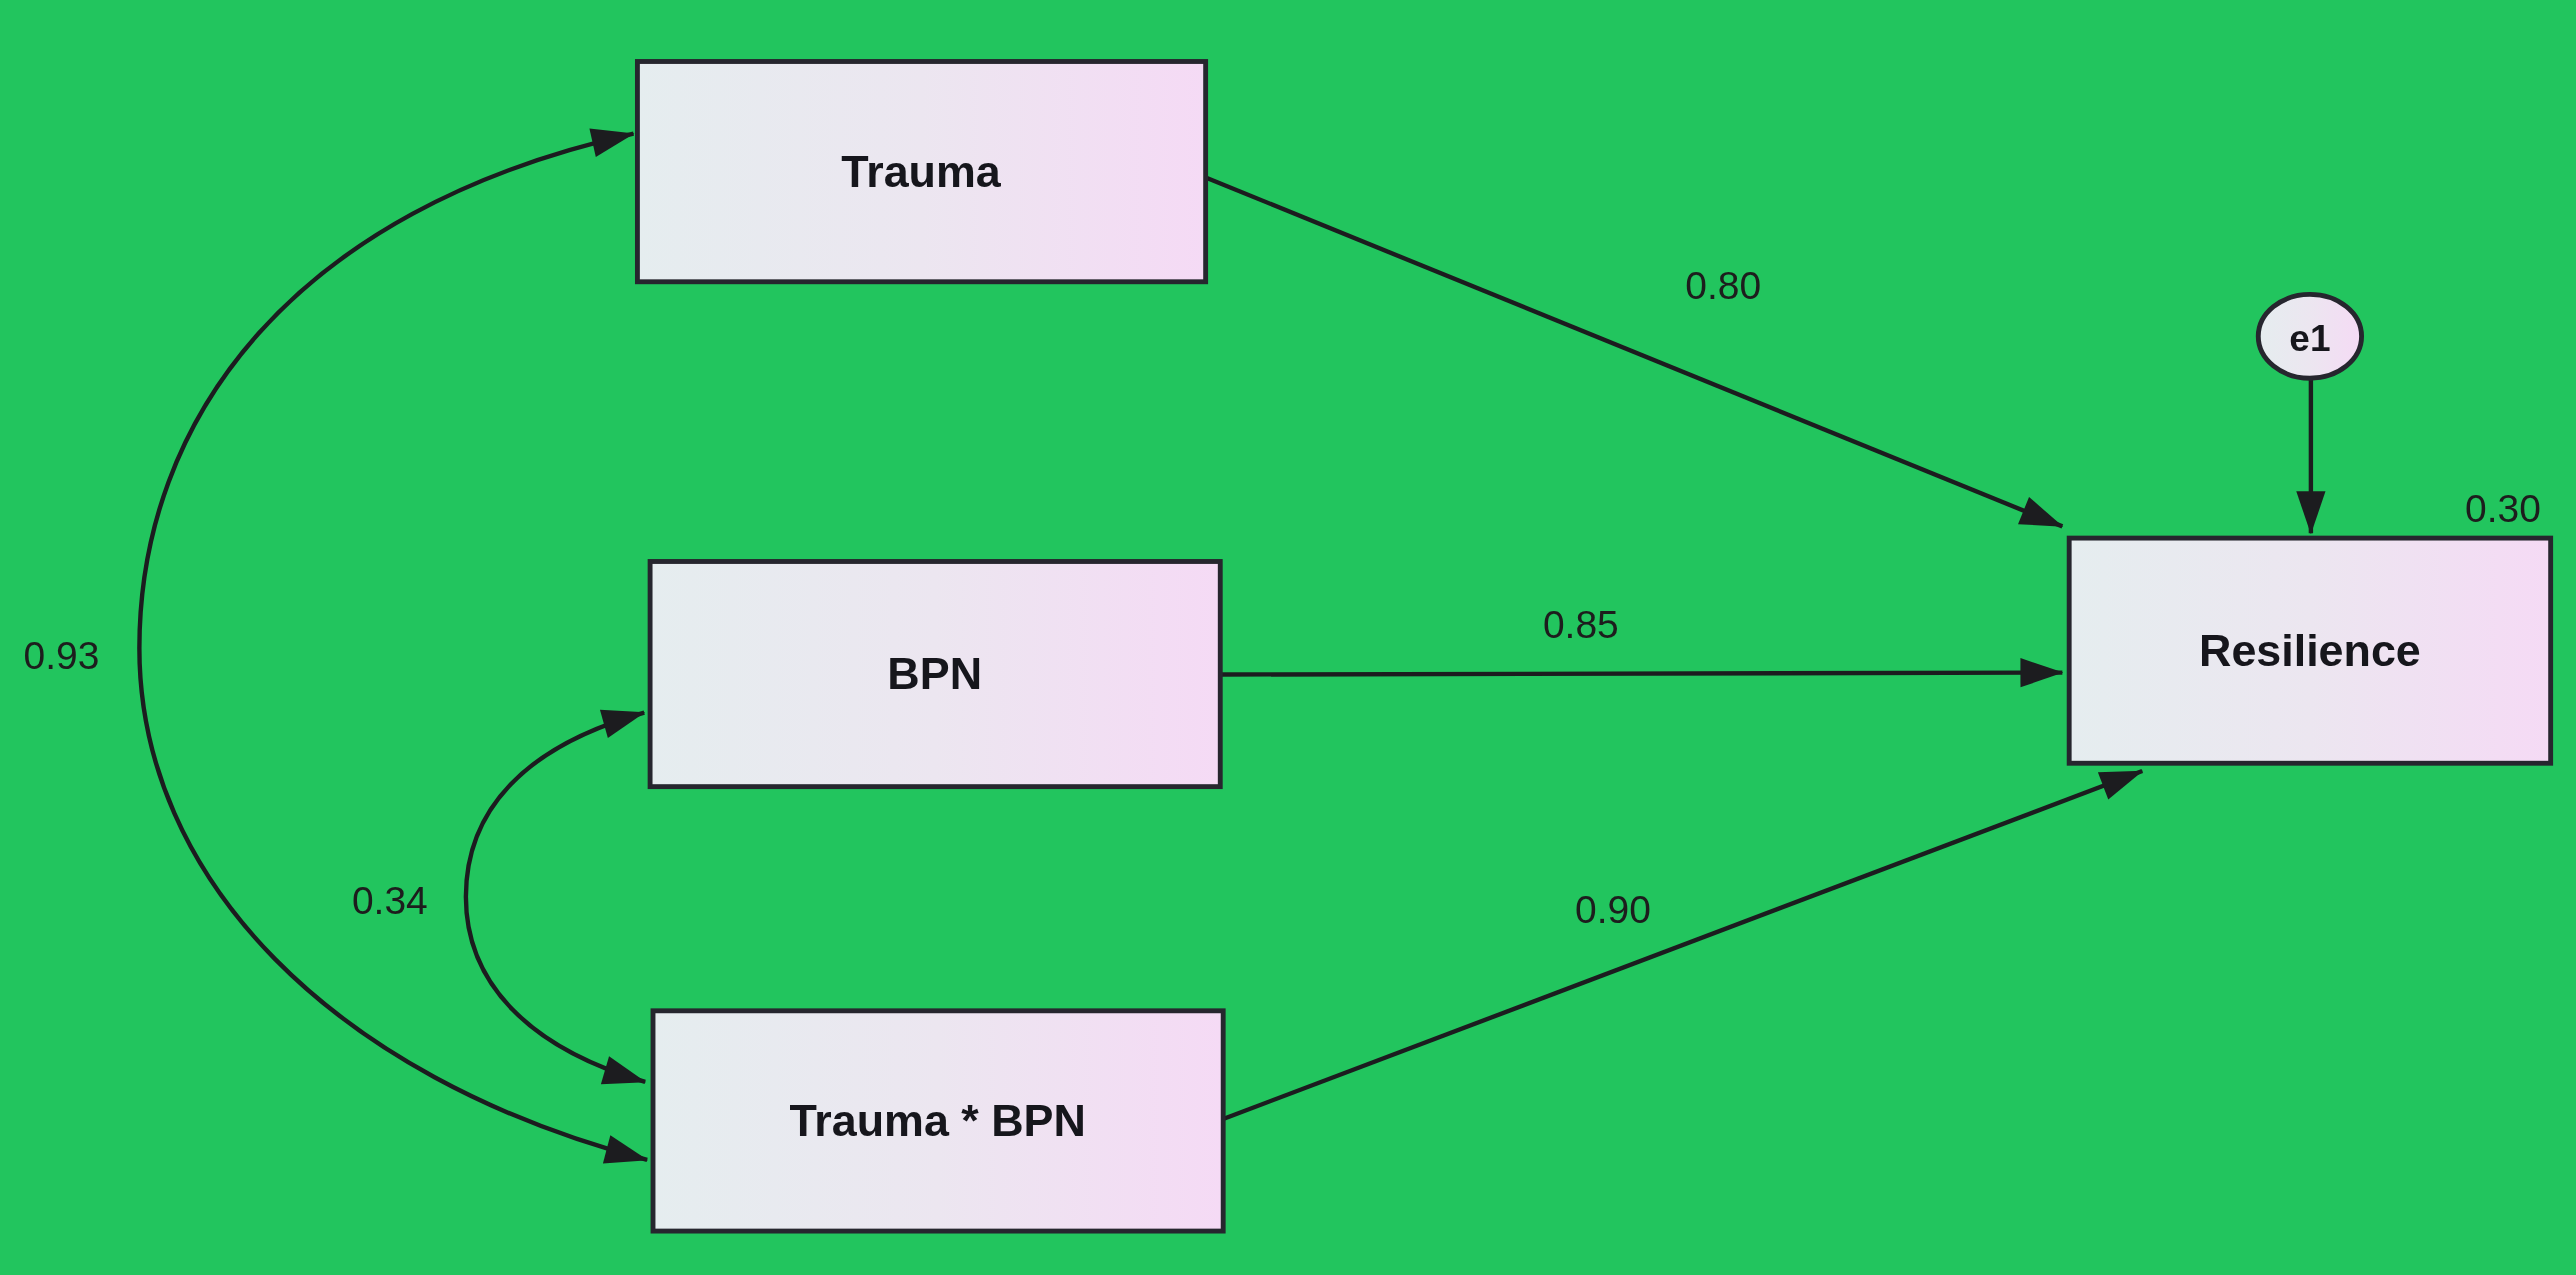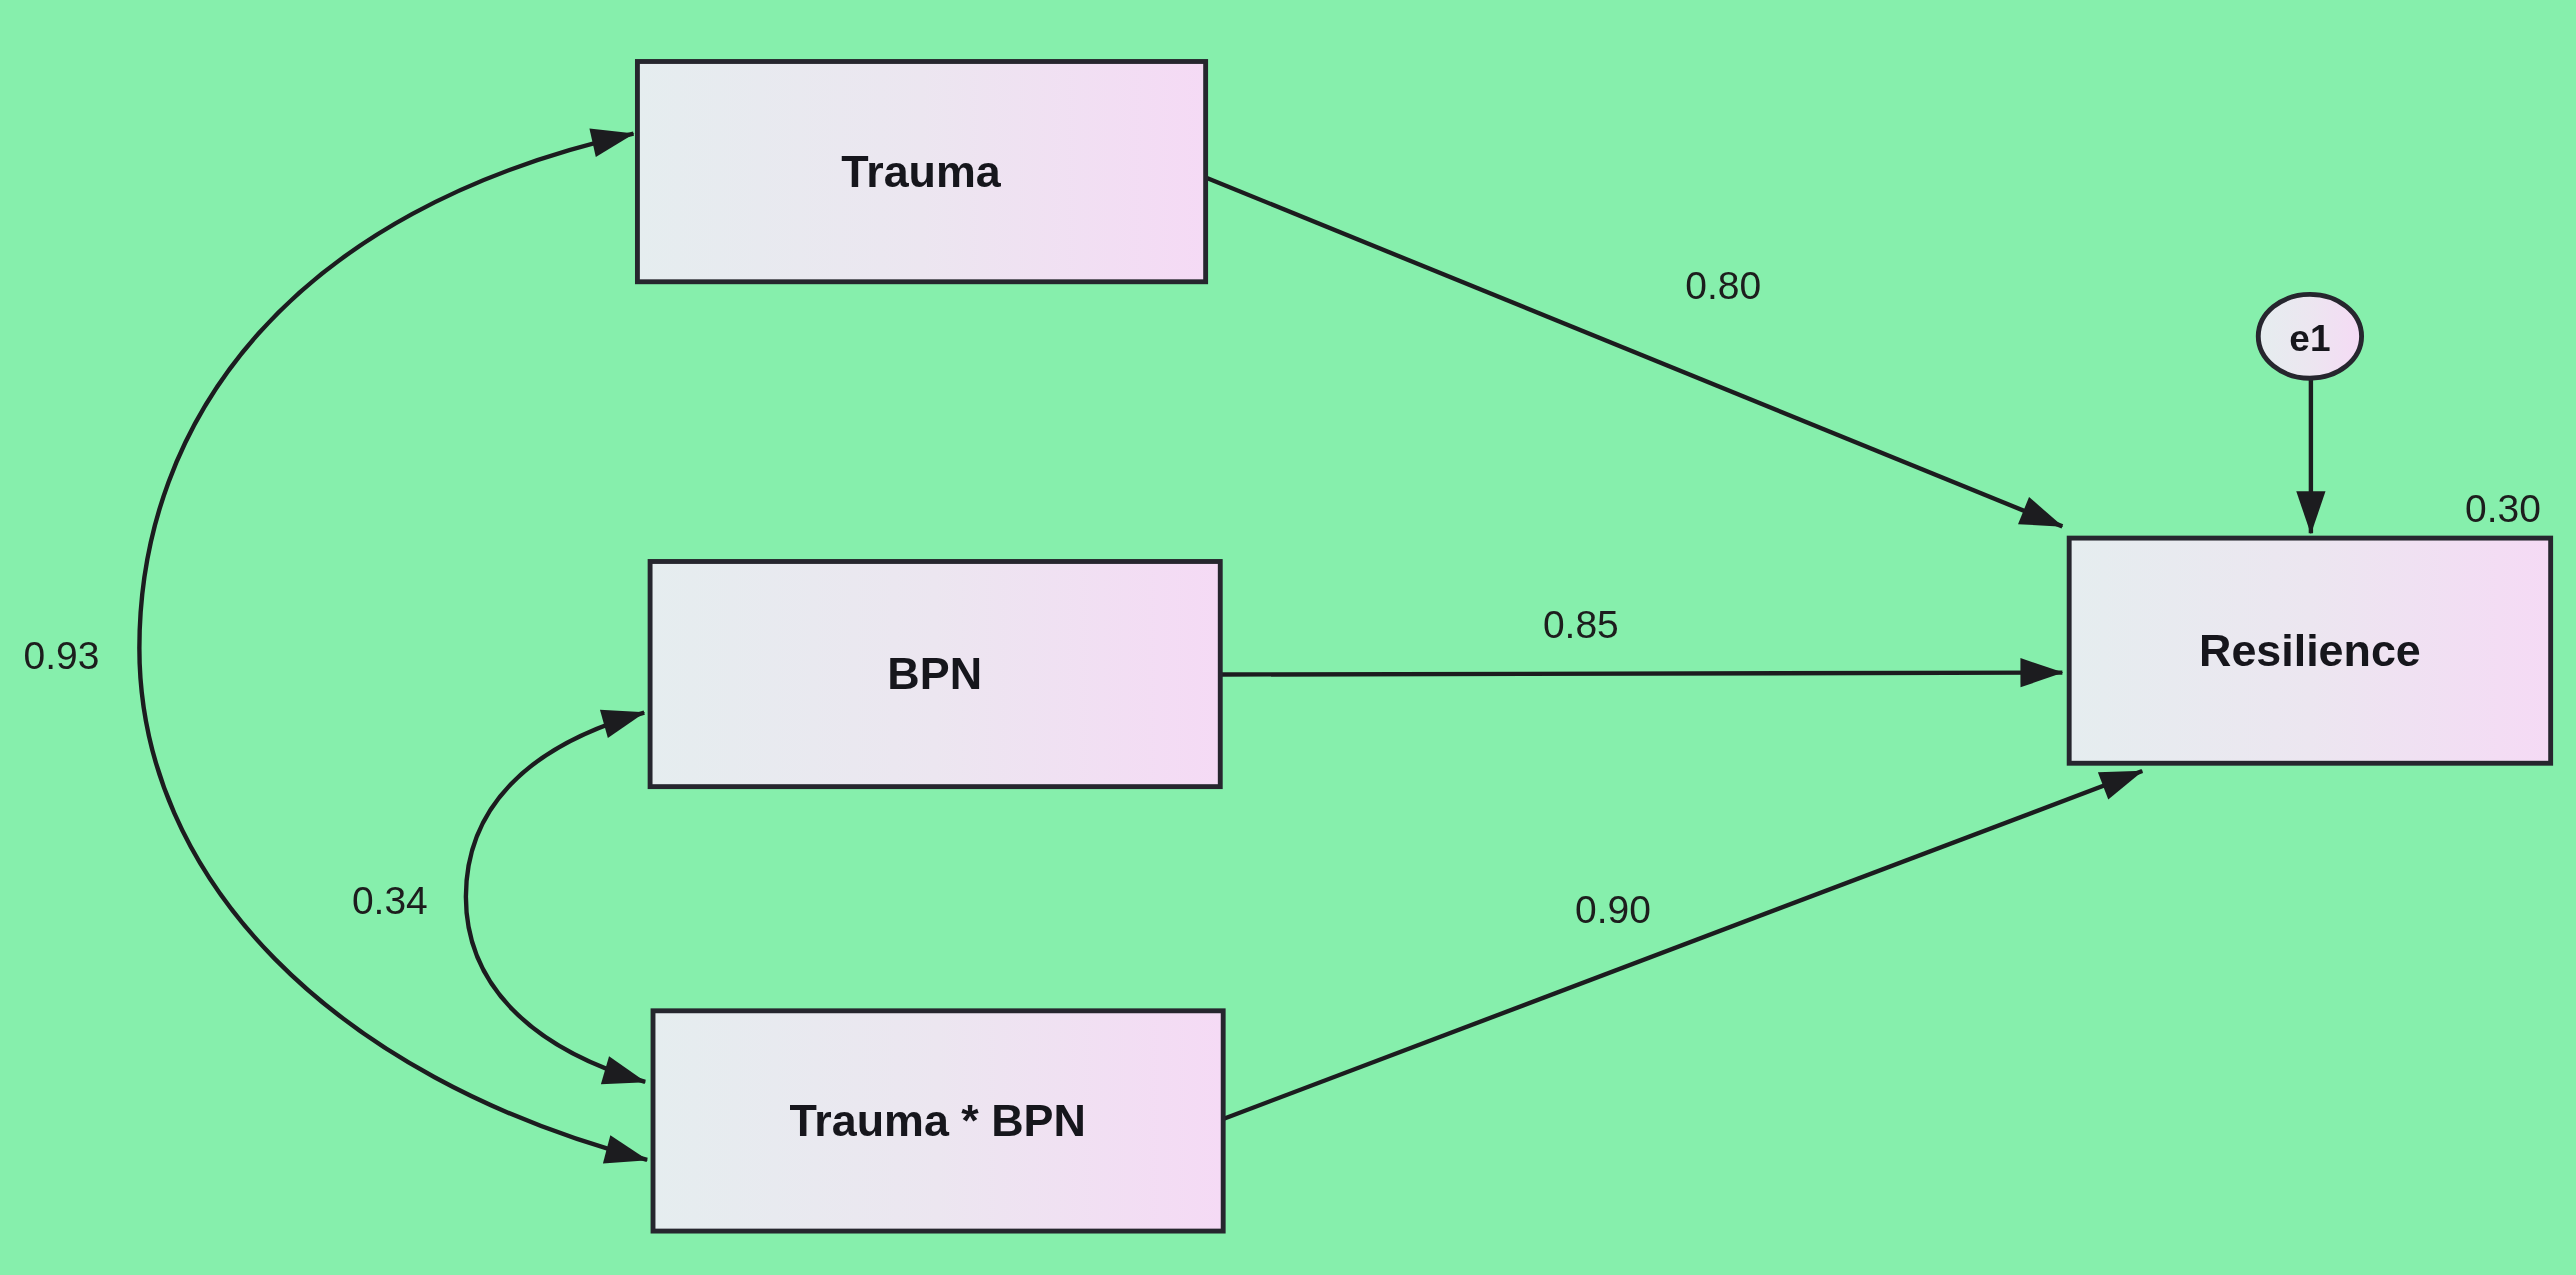--- a/index.html
+++ b/index.html
@@ -3,21 +3,21 @@
 <meta charset="utf-8">
 <style>
   html, body {
     margin: 0;
     padding: 0;
     background: #ffffff;
   }
   .canvas-wrap {
     width: 2576px;
     height: 1276px;
-    background: #86efac;
+    background: #22c55e;
     position: relative;
     font-family: "Liberation Sans", sans-serif;
   }
   svg { display: block; }
   .node-label {
     font-family: "Liberation Sans", sans-serif;
     font-weight: bold;
     font-size: 46px;
     fill: #16161c;
   }

